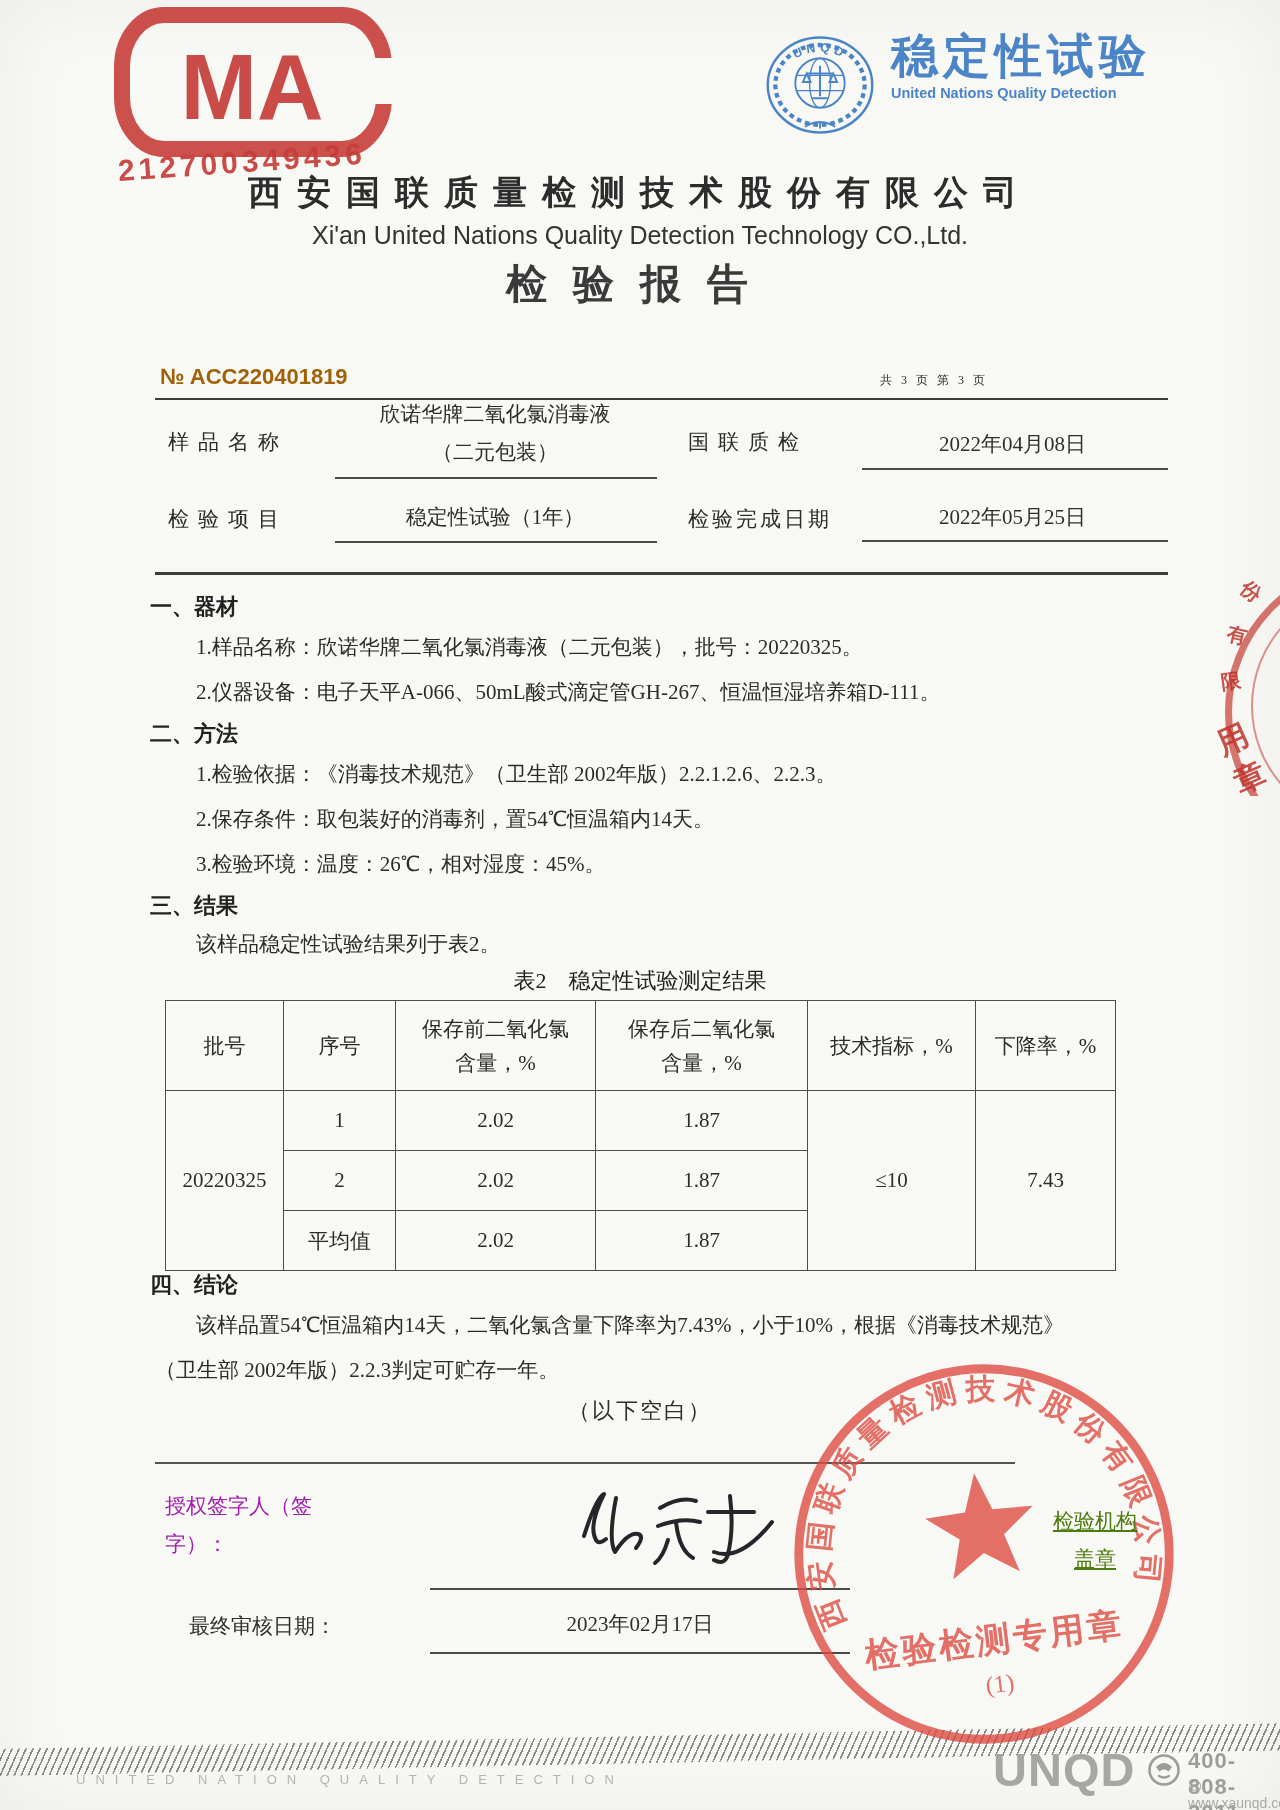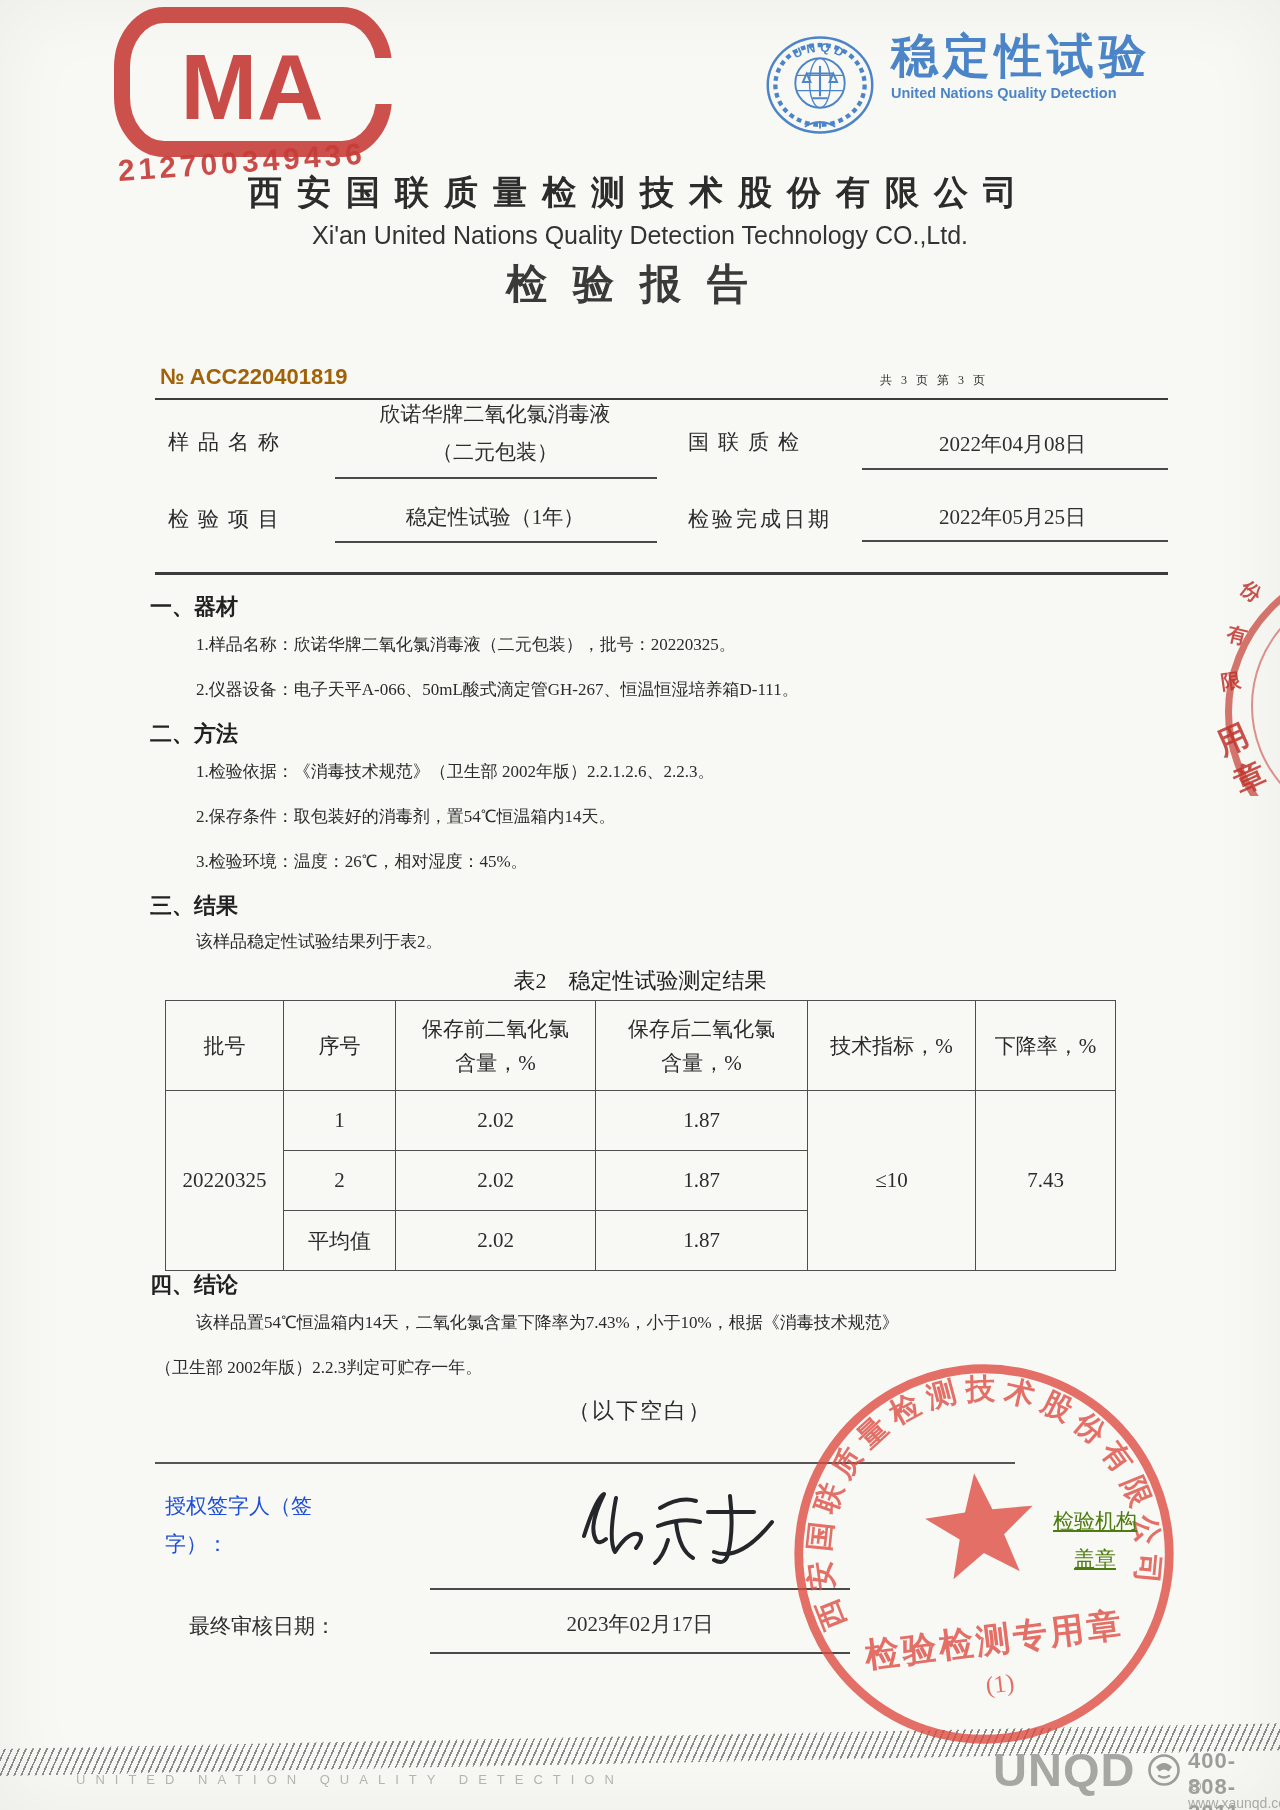--- a/index.html
+++ b/index.html
@@ -37,21 +37,21 @@
   .rule-info{left:155px;top:572px;width:1013px;height:2.5px;}
 
   
   .info-label{font-size:21px;color:#2b2b2b;}
   .ls6{letter-spacing:9px;}
   .info-value{font-size:21px;text-align:center;}
   .u-line{background:#4a4a4a;height:2px;}
 
   
   .sec-title{font-size:22px;font-weight:bold;color:#222;}
-  .sec-text{font-size:17px;color:#2b2b2b;text-align:right;}
+  .sec-text{font-size:21px;color:#2b2b2b;text-align:right;}
 
   .table-caption{top:966px;font-size:22px;color:#222;}
 
   
   .result-table{
     position:absolute;left:165px;top:1000px;width:950px;
     border-collapse:collapse;table-layout:fixed;font-size:21px;color:#2b2b2b;
   }
   .result-table th,.result-table td{
     border:1.6px solid #4e4e4e;text-align:center;vertical-align:middle;
@@ -59,21 +59,21 @@
   }
   .result-table thead tr{height:90px;}
   .result-table tbody tr{height:60px;}
   .hdr2{line-height:34px;}
 
   .blank-note{top:1396px;font-size:22px;letter-spacing:2px;}
 
   .rule-sign{left:155px;top:1462px;width:860px;background:#555;}
 
   
-  .signer-line{left:165px;font-size:21px;color:#1d4ed8;}
+  .signer-line{left:165px;font-size:21px;color:#a21caf;}
   .sign-underline{left:430px;top:1588px;width:420px;}
   .review-label{left:165px;top:1612px;font-size:21px;margin-left:24px;}
   .review-date{left:430px;top:1610px;width:420px;text-align:center;font-size:21px;}
   .date-underline{left:430px;top:1652px;width:420px;}
   .org-seal-label{left:1030px;top:1502px;width:130px;text-align:center;font-size:21px;line-height:38px;color:#4d7c0f;z-index:5;text-decoration:underline;}
 
   .round-seal{left:788px;top:1358px;width:392px;height:392px;opacity:.88;transform:rotate(-7deg);z-index:4;}
 
   
   .side-seal{right:0;top:556px;width:105px;height:240px;overflow:hidden;}

